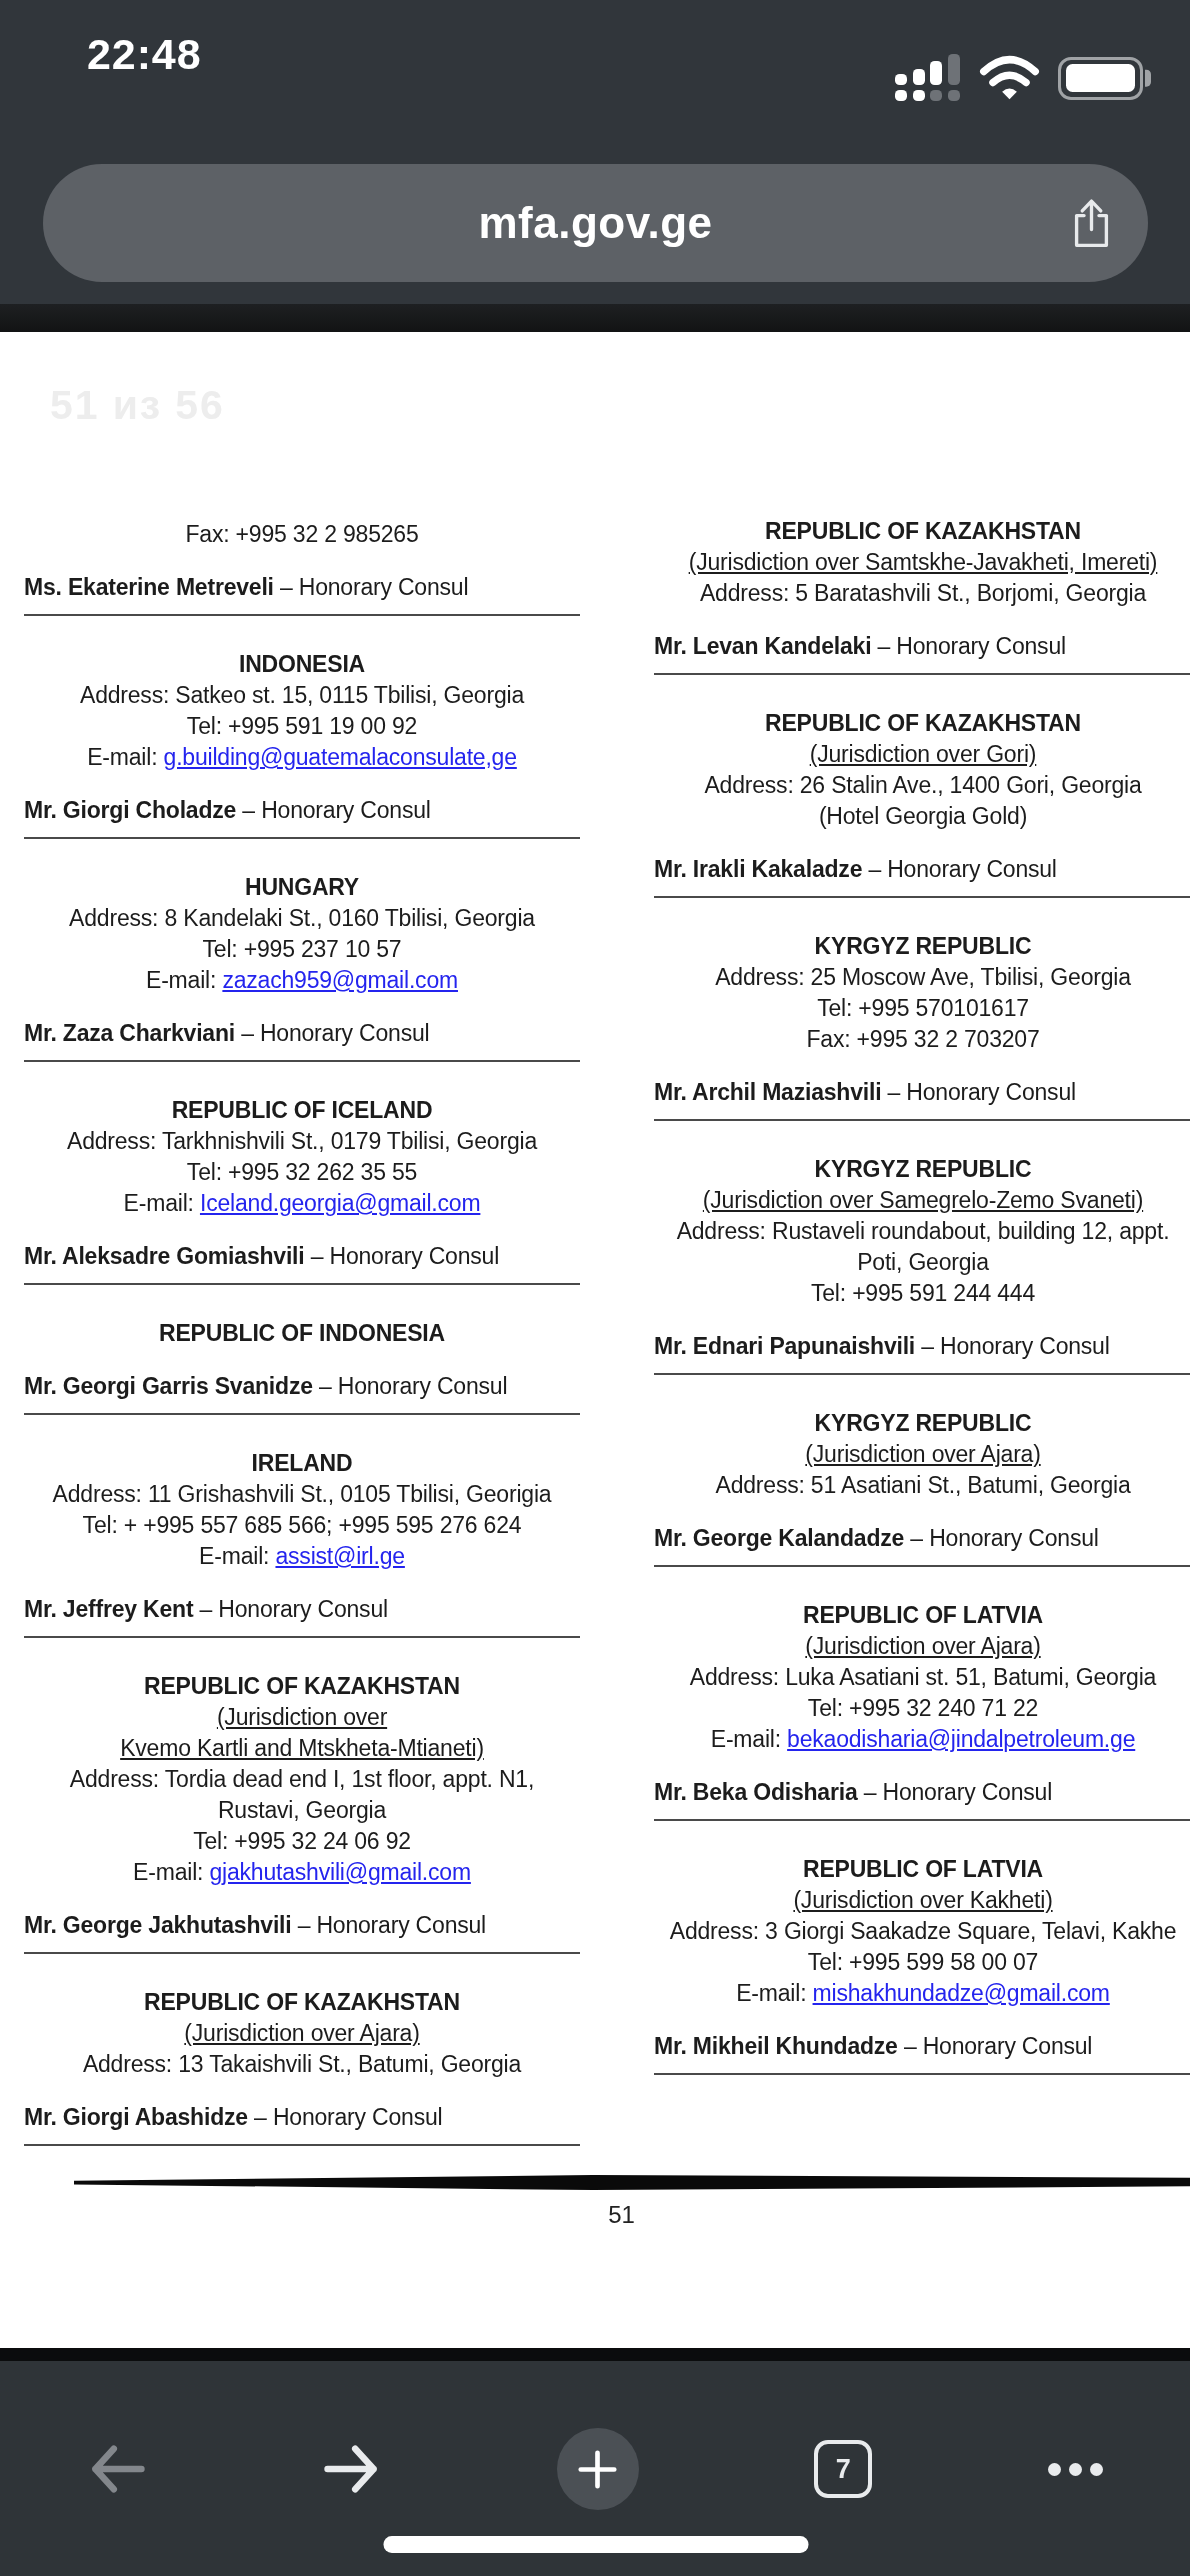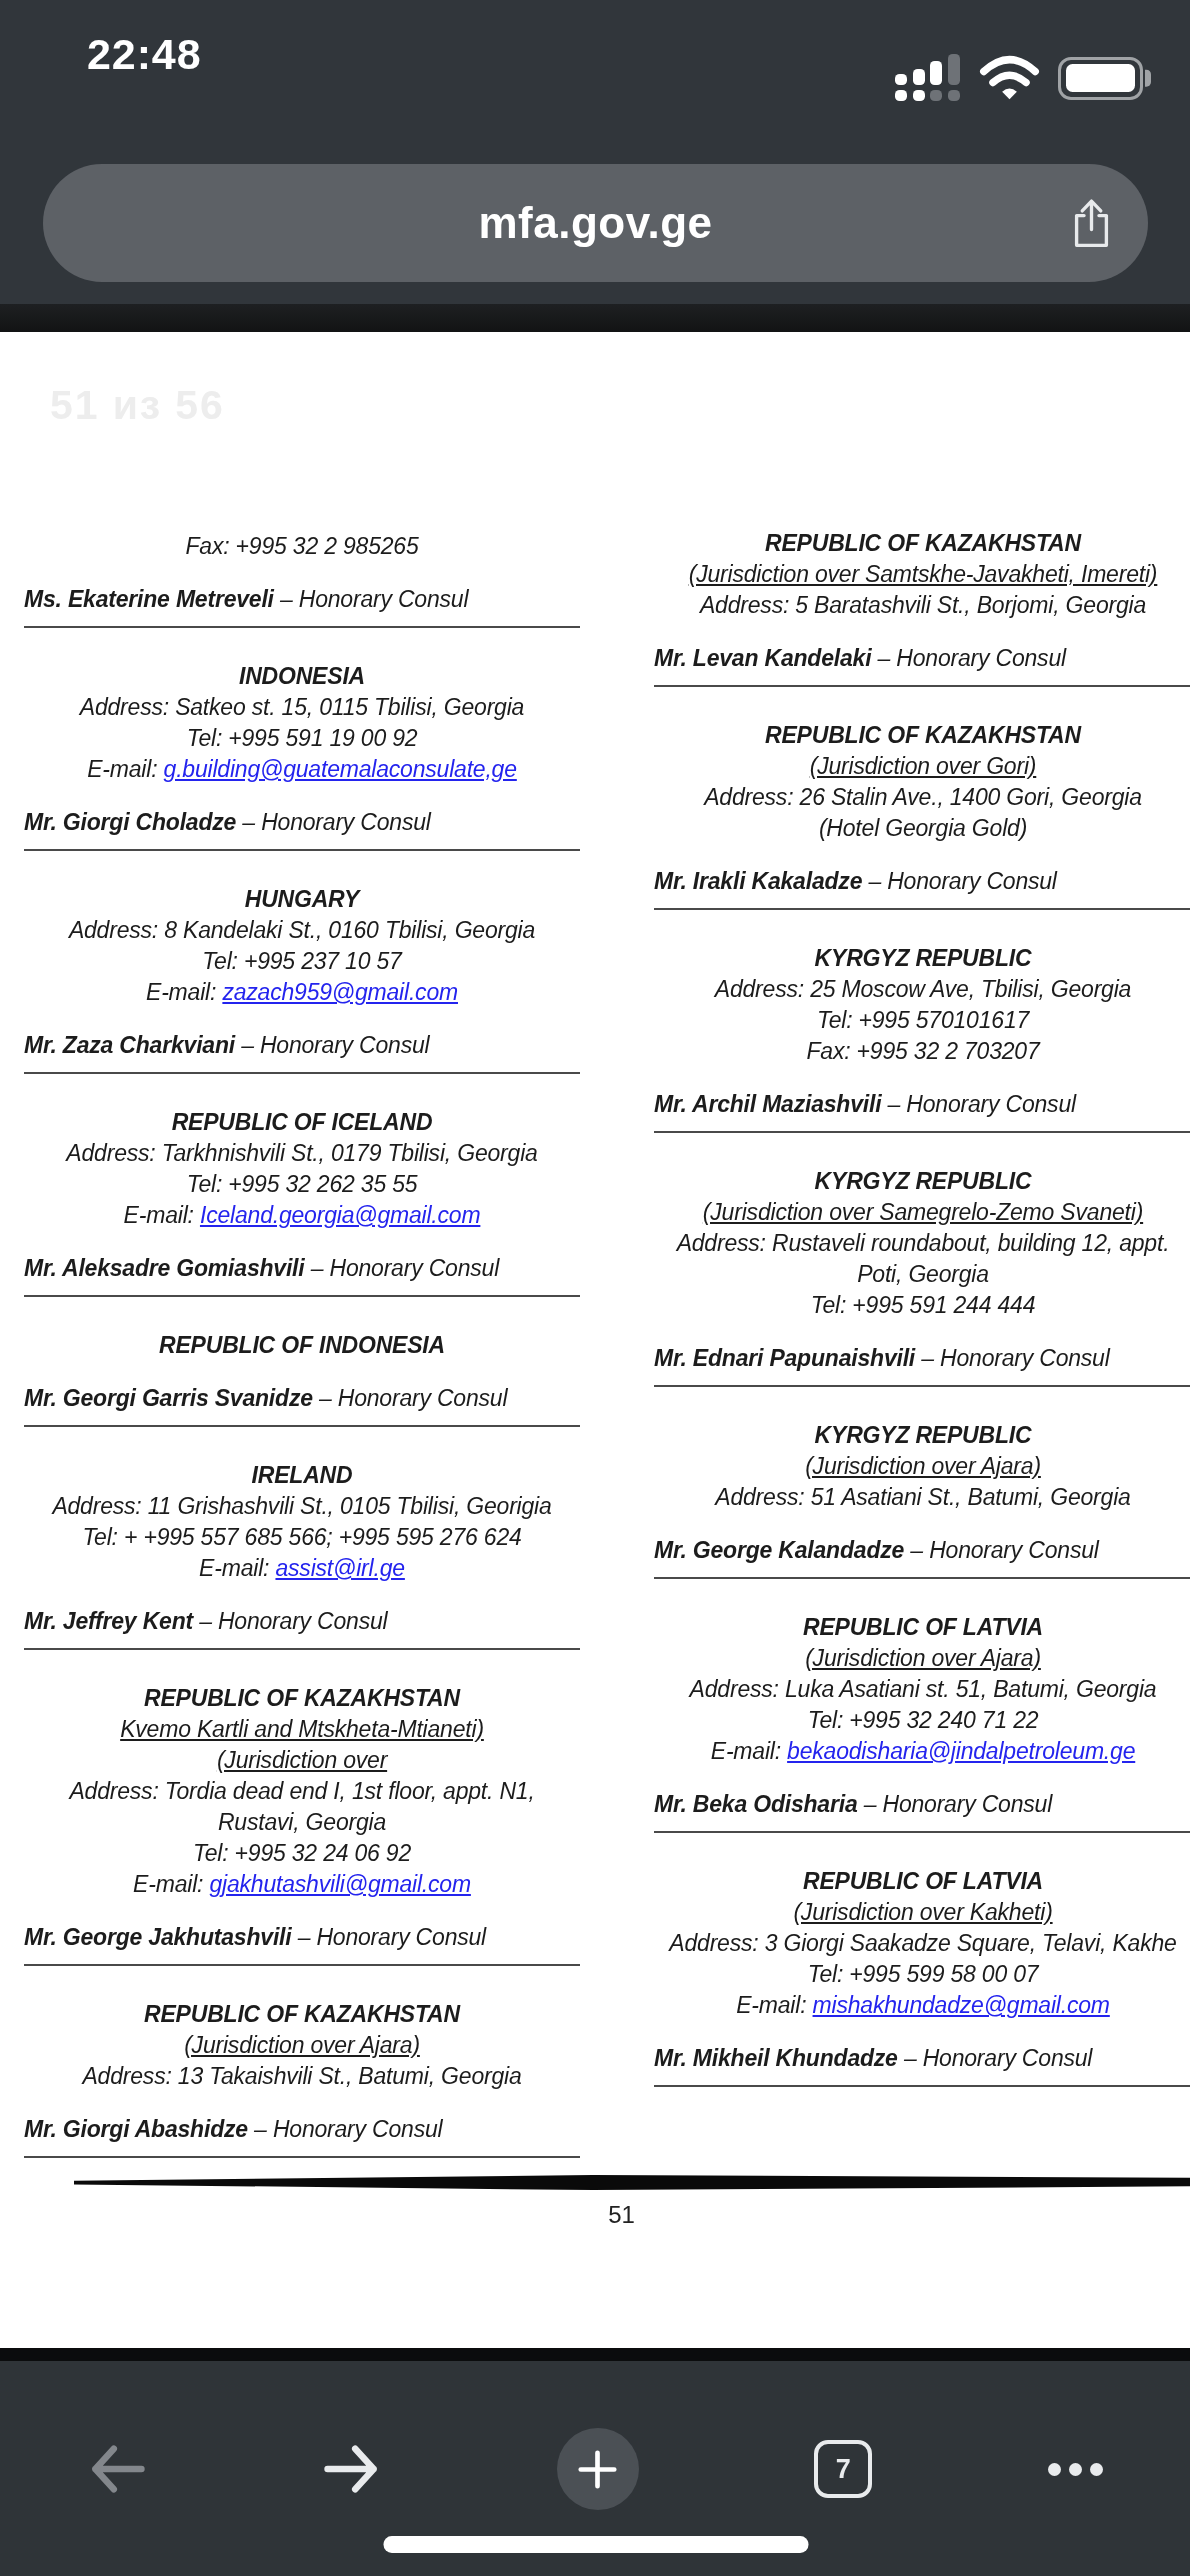--- a/index.html
+++ b/index.html
@@ -30,21 +30,21 @@
   .url-text{position:absolute;left:0;right:0;top:50%;transform:translateY(-50%);text-align:center;
     color:#ffffff;font-size:44px;font-weight:600;letter-spacing:0.5px;}
   .share-btn{position:absolute;right:35px;top:50%;transform:translateY(-50%);width:43px;height:54px;}
   .black-band{position:absolute;top:304px;left:0;width:1191px;height:28px;background:linear-gradient(#1e2022,#121314);}
   
   .page{position:absolute;top:332px;left:0;width:1191px;height:2016px;background:var(--page);overflow:hidden;}
   .watermark{position:absolute;left:50px;top:50px;font-size:41px;font-weight:700;color:var(--watermark);letter-spacing:1.9px;}
   .col{position:absolute;}
   .col-left{left:24px;top:187px;width:556px;}
   .col-right{left:654px;top:184px;width:538px;}
-  .entry{margin:12px 0 33px 0;font-style:italic;}
+  .entry{margin:0 0 33px 0;}
   .line{font-size:23px;line-height:31px;color:var(--text);text-align:center;white-space:nowrap;letter-spacing:-0.2px;}
   .heading{font-weight:700;}
   .juris{text-decoration:underline;}
   .link{color:var(--link);text-decoration:underline;cursor:pointer;}
   .consul{margin-top:22px;font-size:23px;line-height:31px;color:var(--text);text-align:left;white-space:nowrap;letter-spacing:-0.2px;}
   .consul b{font-weight:700;}
   .sep{margin-top:11px;border-top:2.8px solid var(--hr);height:0;}
   .page-divider{position:absolute;left:74px;top:1843px;width:1116px;height:16px;}
   .page-num-wrap{position:absolute;left:0;top:1869px;width:1243px;text-align:center;}
   .page-num{font-size:24px;color:#222222;}
@@ -147,22 +147,22 @@
       <div class="entry">
         <div class="line heading">IRELAND</div>
         <div class="line">Address: 11 Grishashvili St., 0105 Tbilisi, Georigia</div>
         <div class="line">Tel: + +995 557 685 566; +995 595 276 624</div>
         <div class="line"><span>E-mail: </span><a class="link">assist@irl.ge</a></div>
         <div class="consul"><b>Mr. Jeffrey Kent</b><span> – Honorary Consul</span></div>
         <div class="sep"></div>
       </div>
       <div class="entry">
         <div class="line heading">REPUBLIC OF KAZAKHSTAN</div>
+        <div class="line juris">(Jurisdiction over</div>
         <div class="line juris">Kvemo Kartli and Mtskheta-Mtianeti)</div>
-        <div class="line juris">(Jurisdiction over</div>
         <div class="line">Address: Tordia dead end I, 1st floor, appt. N1,</div>
         <div class="line">Rustavi, Georgia</div>
         <div class="line">Tel: +995 32 24 06 92</div>
         <div class="line"><span>E-mail: </span><a class="link">gjakhutashvili@gmail.com</a></div>
         <div class="consul"><b>Mr. George Jakhutashvili</b><span> – Honorary Consul</span></div>
         <div class="sep"></div>
       </div>
       <div class="entry">
         <div class="line heading">REPUBLIC OF KAZAKHSTAN</div>
         <div class="line juris">(Jurisdiction over Ajara)</div>

